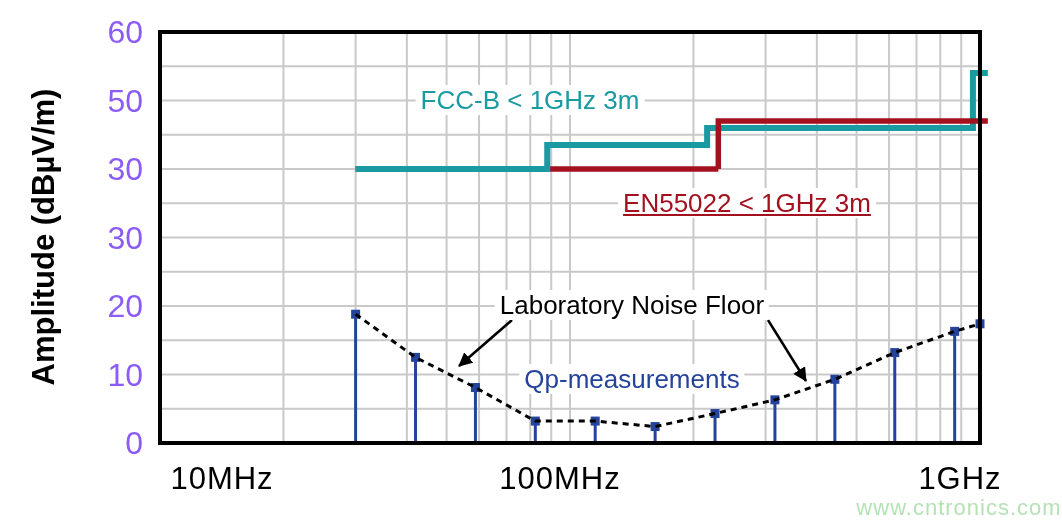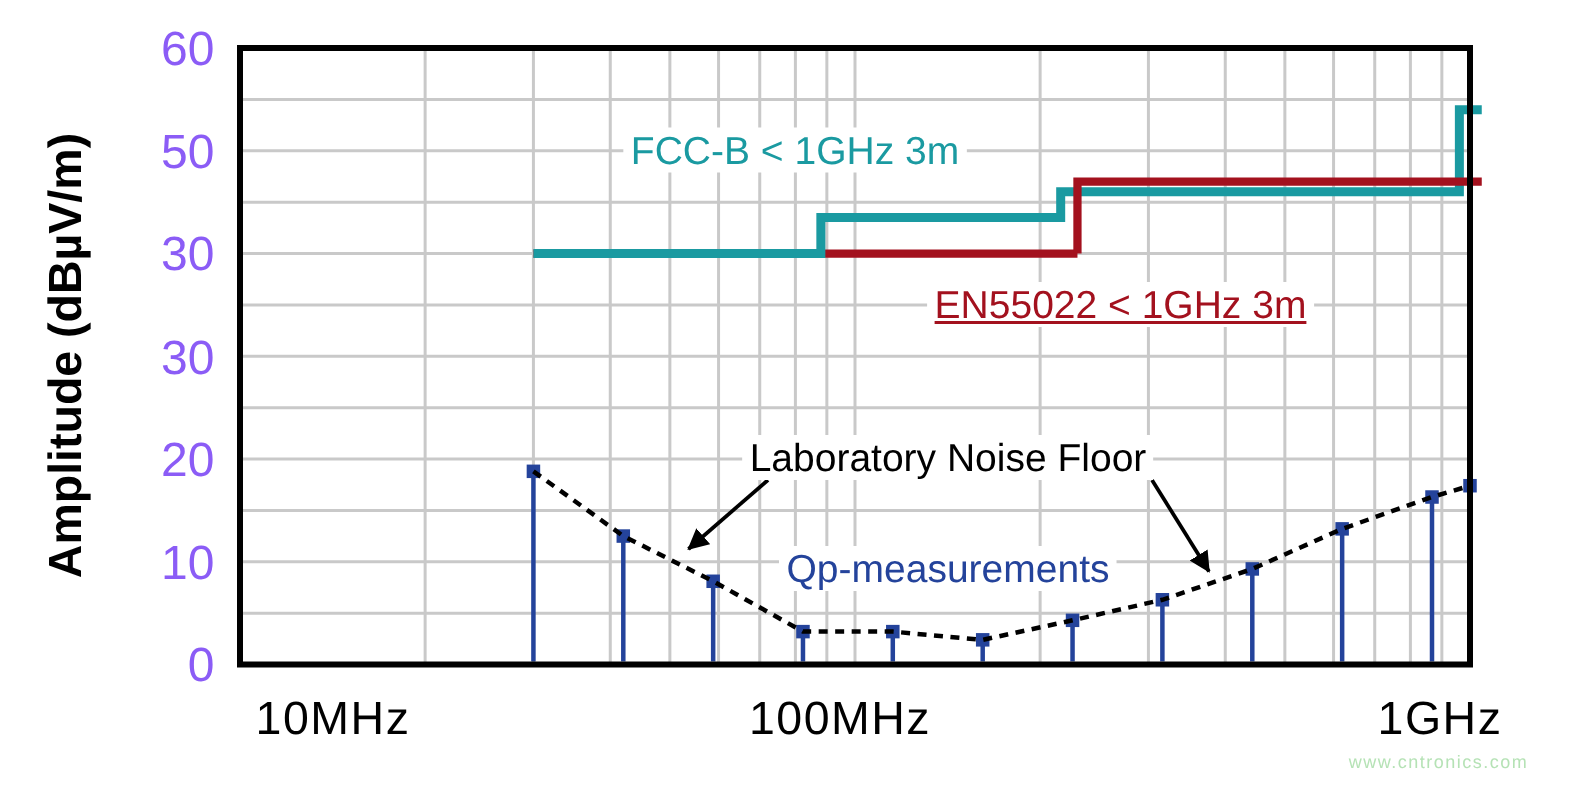--- a/index.html
+++ b/index.html
@@ -21,21 +21,21 @@
     position:absolute;left:58px;width:85px;text-align:right;
     font-size:32px;color:#8b5cf6;line-height:32px;
   }
   .ytitle{
     position:absolute;left:44px;top:237px;
     transform:translate(-50%,-50%) rotate(-90deg);
     font-size:31px;font-weight:bold;color:#000;white-space:nowrap;
   }
   .watermark{
     position:absolute;transform:translate(-50%,-50%);
-    font-size:12px;color:#b5e2b5;letter-spacing:1px;white-space:nowrap;
+    font-size:22px;color:#b5e2b5;letter-spacing:1px;white-space:nowrap;
   }
 </style>
 </head>
 <body>
 
 <div class="stage">
 
   <svg id="plot" width="1062" height="524" viewBox="0 0 1062 524">
     <defs>
       <marker id="arrowhead" markerUnits="userSpaceOnUse" markerWidth="16" markerHeight="14" refX="13" refY="7" orient="auto">

